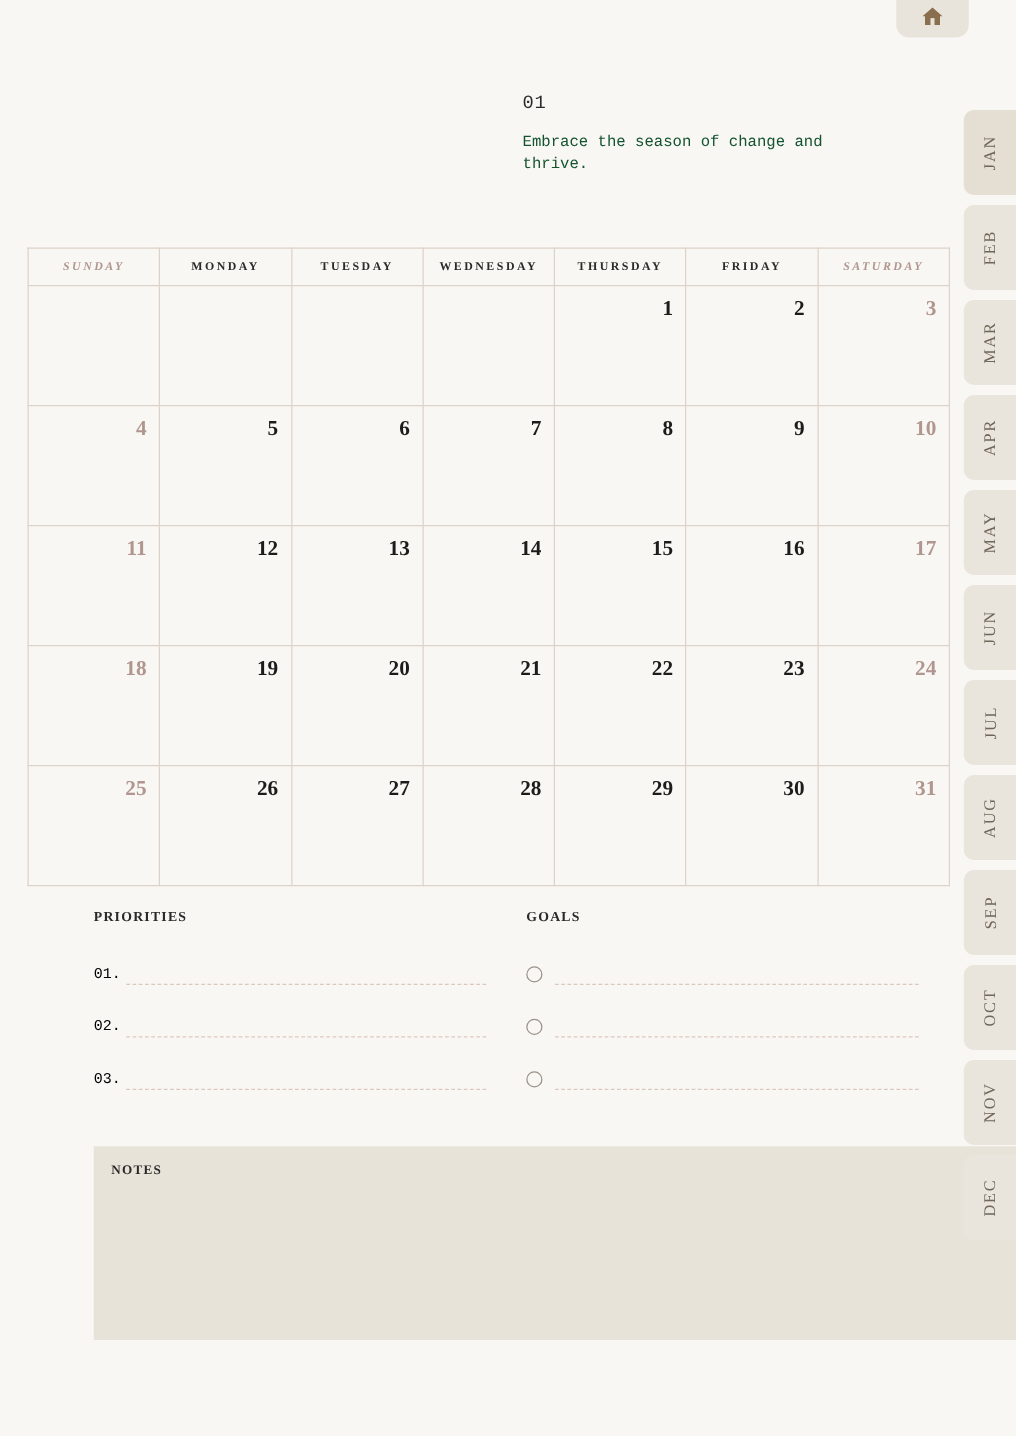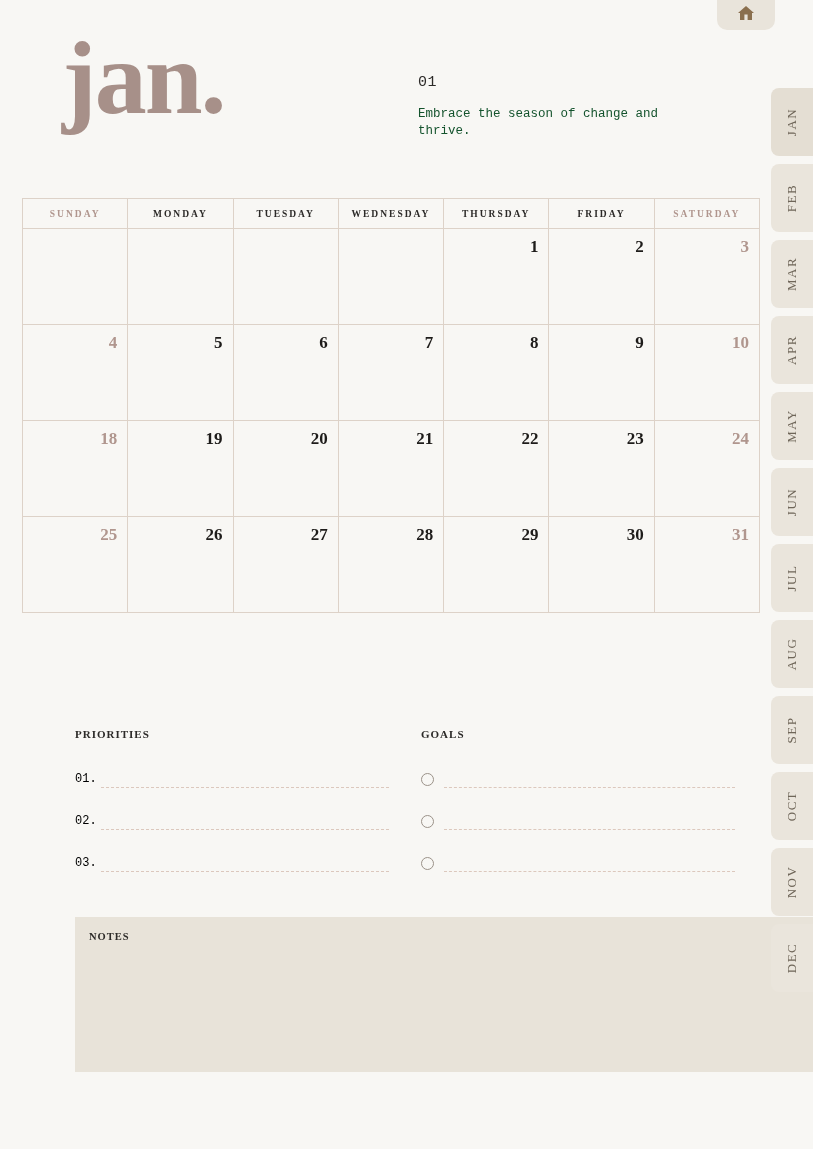--- a/index.html
+++ b/index.html
@@ -135,21 +135,21 @@
     height: 30px;
     border: 1px solid #ddd2c8;
     font-size: 9.5px;
     letter-spacing: 2px;
     font-weight: 700;
     font-family: "Liberation Serif", serif;
     color: #2c2a28;
     text-align: center;
     vertical-align: middle;
   }
-  .cal th.weekend { color: #b0968e; }
+  .cal th.weekend { color: #b0968e; font-style: italic; }
   .cal td {
     height: 96px;
     border: 1px solid #ddd2c8;
     vertical-align: top;
     text-align: right;
     padding: 8px 10px 0 0;
     font-size: 17px;
     font-weight: 700;
     font-family: "Liberation Serif", serif;
     color: #1e1c1a;
@@ -220,21 +220,20 @@
     font-family: "Liberation Serif", serif;
     color: #2c2a28;
   }
 </style>
 </head>
 <body>
 
 <div class="sheet">
 
   <div class="header">
-    <div class="month-word">jan.</div>
     <div class="month-num">01</div>
     <div class="tagline">Embrace the season of change and thrive.</div>
   </div>
 
   <table class="cal">
     <thead>
       <tr>
         <th class="weekend">SUNDAY</th>
         <th>MONDAY</th>
         <th>TUESDAY</th>
@@ -255,20 +254,29 @@
         <td class="weekend">3</td>
       </tr>
       <tr>
         <td class="weekend">4</td>
         <td>5</td>
         <td>6</td>
         <td>7</td>
         <td>8</td>
         <td>9</td>
         <td class="weekend">10</td>
+      </tr>
+      <tr>
+        <td class="weekend">11</td>
+        <td>12</td>
+        <td>13</td>
+        <td>14</td>
+        <td>15</td>
+        <td>16</td>
+        <td class="weekend">17</td>
       </tr>
       <tr>
         <td class="weekend">18</td>
         <td>19</td>
         <td>20</td>
         <td>21</td>
         <td>22</td>
         <td>23</td>
         <td class="weekend">24</td>
       </tr>

